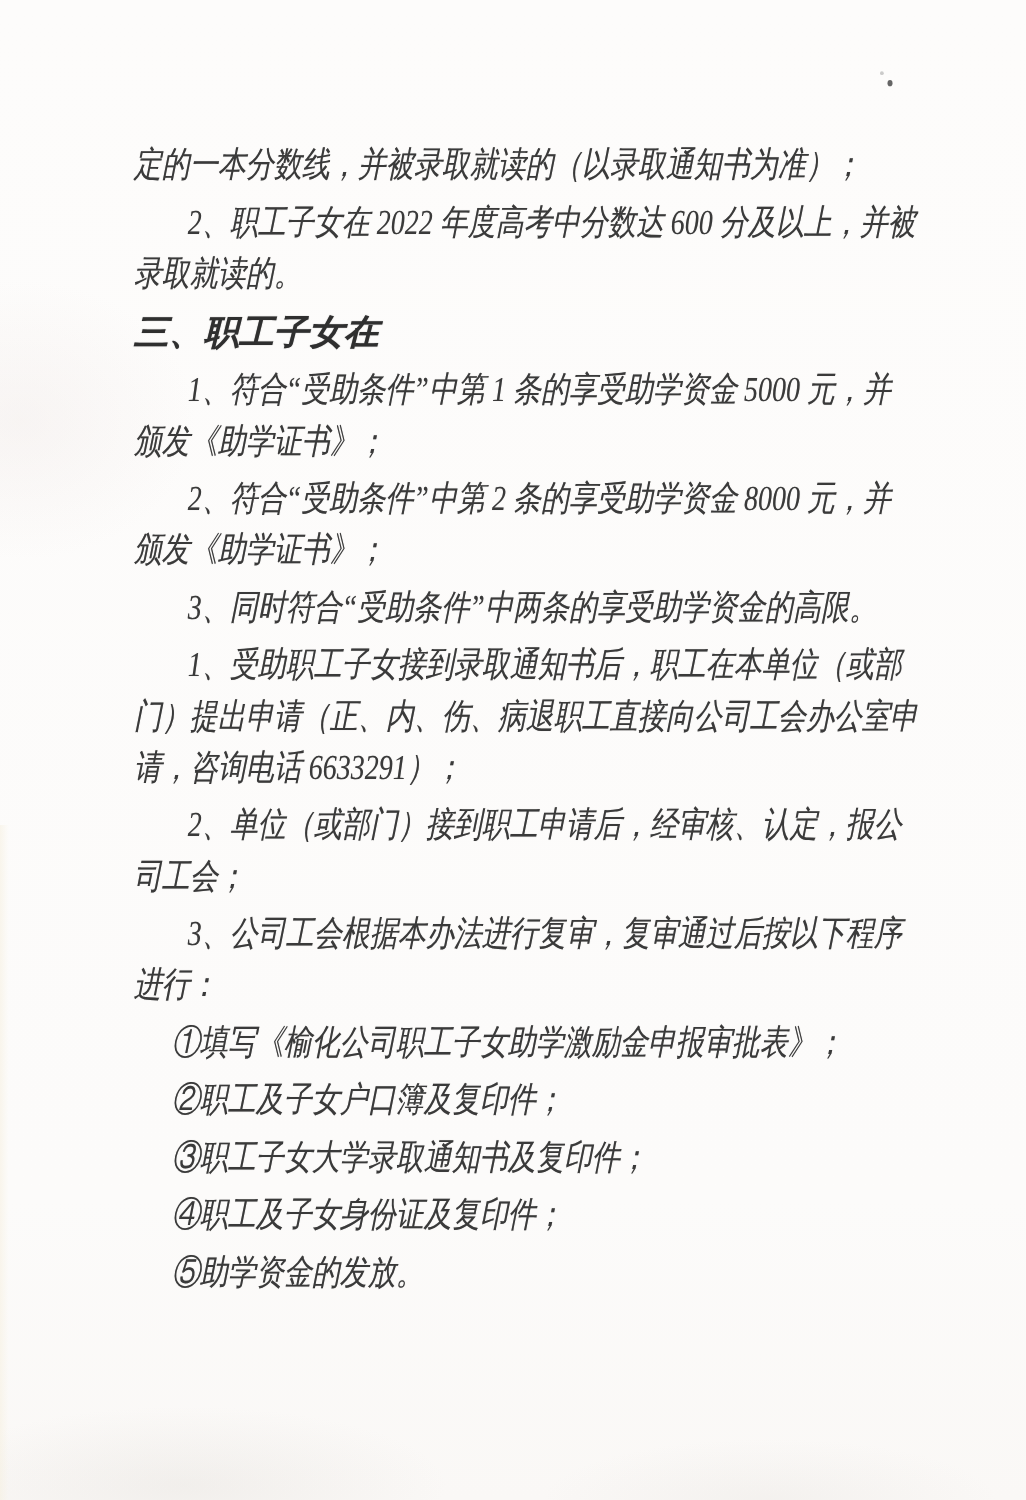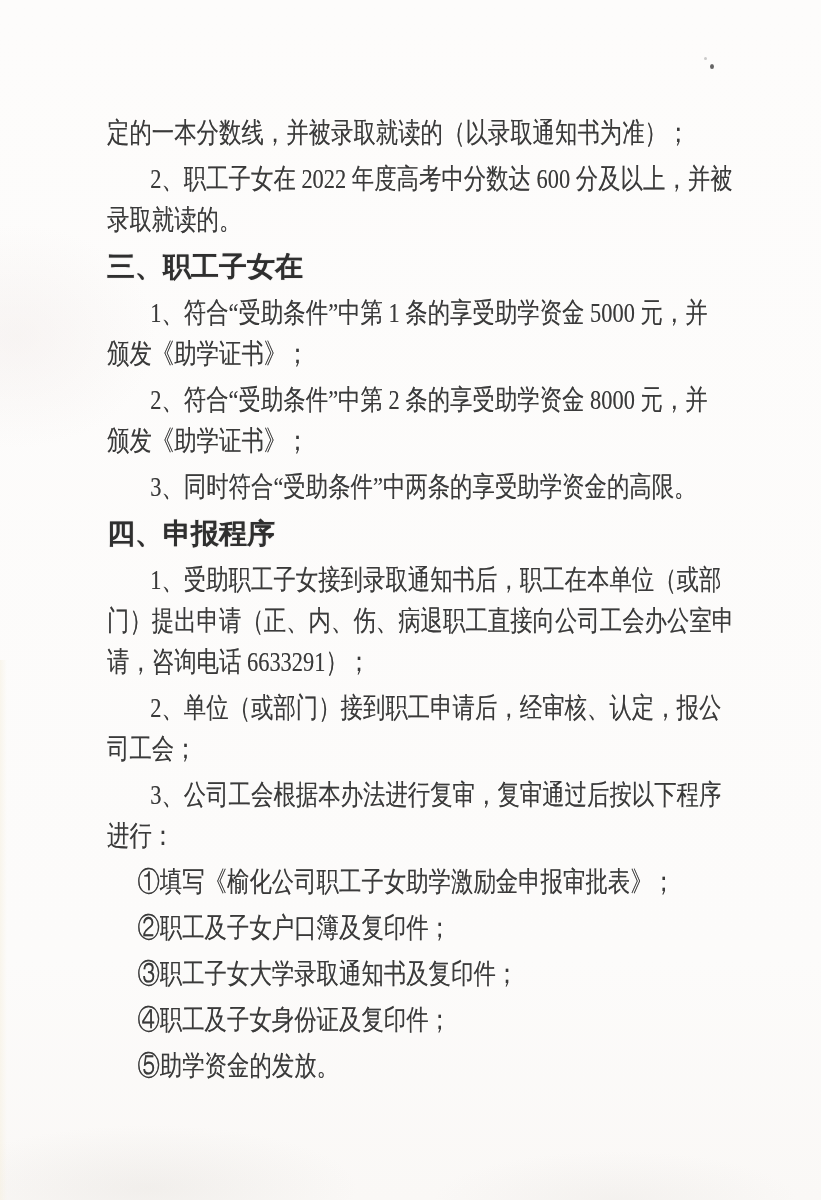--- a/index.html
+++ b/index.html
@@ -20,20 +20,21 @@
   }
   .edge-tint {
     position: absolute; left: 0; top: 55%; width: 7px; height: 45%;
     background: linear-gradient(90deg, rgba(246,240,224,0.55), transparent);
   }
   .content {
     position: absolute;
     left: 107px; top: 112px;
     width: 680px;
     color: #3a3a3a;
+    font-style: italic;
   }
   .line {
     font-size: 28px;
     line-height: 41px;
     white-space: nowrap;
     transform: scaleX(0.8);
     transform-origin: 0 50%;
     text-shadow: 0 0 0.6px rgba(60,60,60,0.45);
   }
   .line.ind1 { padding-left: 54px; }
@@ -69,21 +70,20 @@
   <div class="content" id="doc-lines">
       <div class="line">定的一本分数线，并被录取就读的（以录取通知书为准）；</div>
       <div class="line ind1 para">2、职工子女在 2022 年度高考中分数达 600 分及以上，并被</div>
       <div class="line">录取就读的。</div>
       <div class="line heading para">三、职工子女在</div>
       <div class="line ind1 para">1、符合“受助条件”中第 1 条的享受助学资金 5000 元，并</div>
       <div class="line">颁发《助学证书》；</div>
       <div class="line ind1 para">2、符合“受助条件”中第 2 条的享受助学资金 8000 元，并</div>
       <div class="line">颁发《助学证书》；</div>
       <div class="line ind1 para">3、同时符合“受助条件”中两条的享受助学资金的高限。</div>
-      <div class="line heading para">四、申报程序</div>
       <div class="line ind1 para">1、受助职工子女接到录取通知书后，职工在本单位（或部</div>
       <div class="line">门）提出申请（正、内、伤、病退职工直接向公司工会办公室申</div>
       <div class="line">请，咨询电话 6633291）；</div>
       <div class="line ind1 para">2、单位（或部门）接到职工申请后，经审核、认定，报公</div>
       <div class="line">司工会；</div>
       <div class="line ind1 para">3、公司工会根据本办法进行复审，复审通过后按以下程序</div>
       <div class="line">进行：</div>
       <div class="line ind2 para">①填写《榆化公司职工子女助学激励金申报审批表》；</div>
       <div class="line ind2 para">②职工及子女户口簿及复印件；</div>
       <div class="line ind2 para">③职工子女大学录取通知书及复印件；</div>

